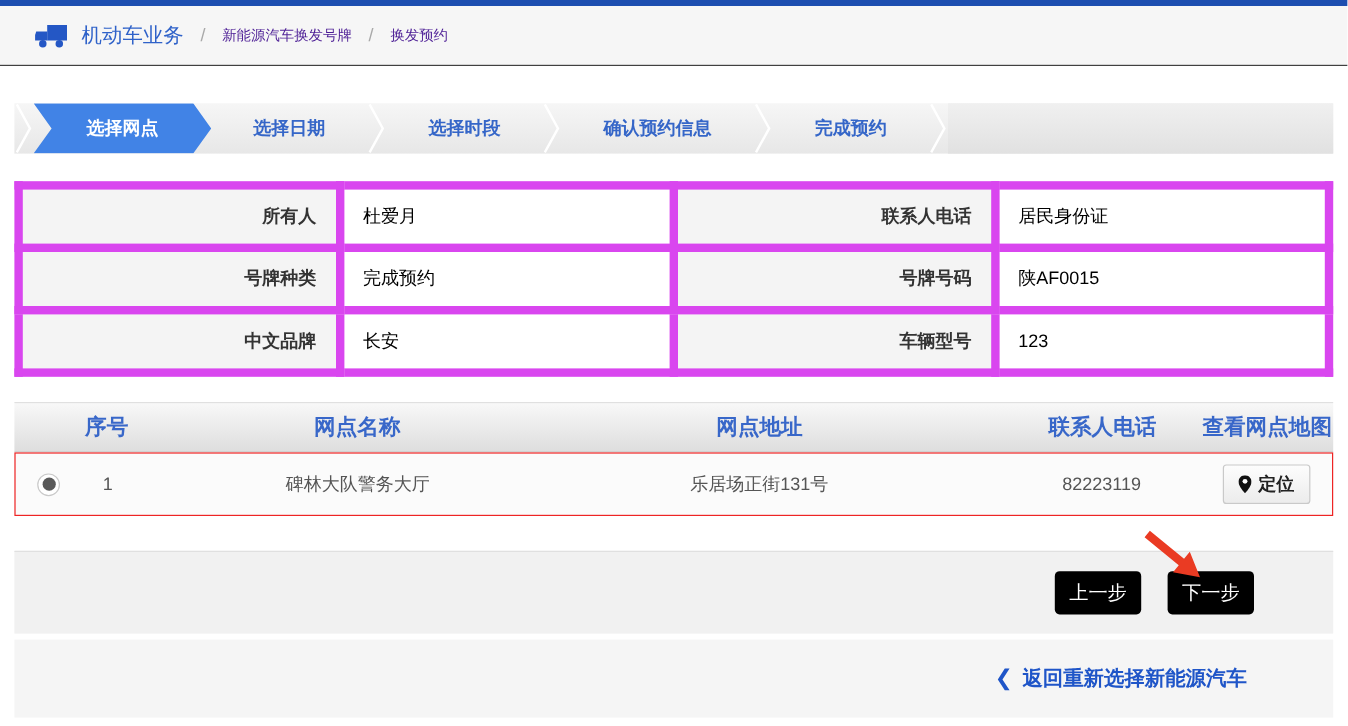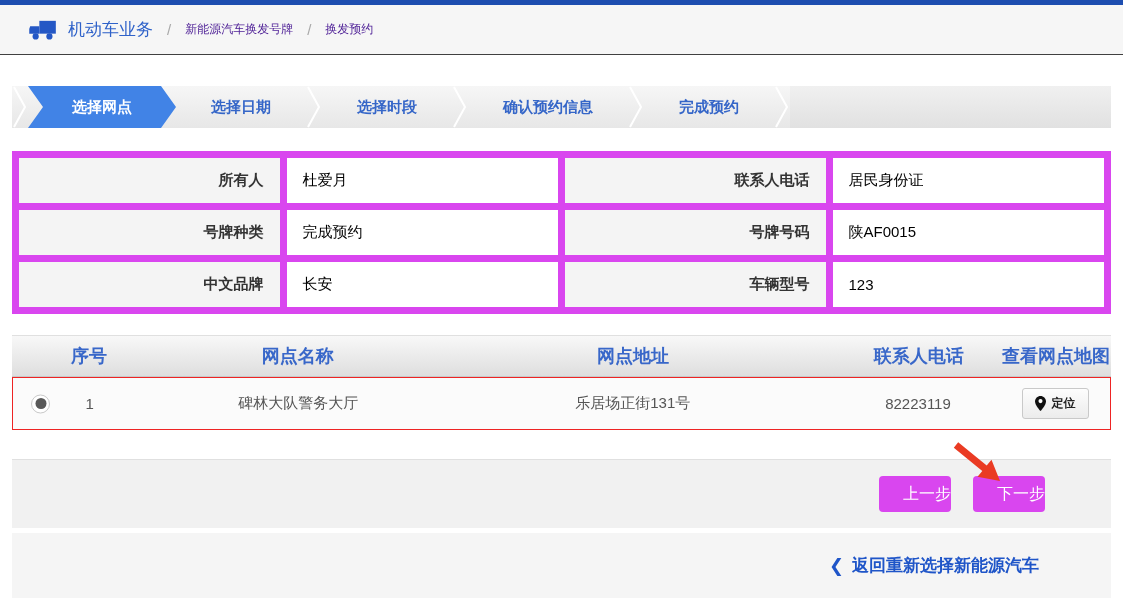--- a/index.html
+++ b/index.html
@@ -69,33 +69,32 @@
     border:1px solid #c9c9c9; display:inline-block; cursor:pointer;
   }
   .radio .dot {
     position:absolute; left:50%; top:50%; transform:translate(-50%,-50%);
     width:11px; height:11px; border-radius:50%; background:#595959;
   }
   .locate-btn {
     display:inline-flex; align-items:center; gap:6px;
     padding:6px 12px; border:1px solid #c9c9c9; border-radius:3px;
     background:linear-gradient(#fdfdfd,#ececec);
-    font-weight:bold; color:#222; font-size:12px; cursor:pointer;
+    font-weight:bold; color:#222; font-size:15px; cursor:pointer;
   }
   .locate-btn svg { width:11px; height:15px; }
   
   .actions-bar {
     margin:29px 12px 0; height:69px; background:#f1f1f1; border-top:1px solid #e0e0e0;
     display:flex; align-items:center; justify-content:flex-end; gap:22px; padding-right:66px;
   }
   .btn {
     width:72px; height:36px; border:none; border-radius:4px;
-    background:#d946ef; color:#fff; font-size:16px; cursor:pointer;
+    background:#000000; color:#fff; font-size:16px; cursor:pointer;
     font-family:inherit;
-    text-align:right;
   }
   .link-bar {
     margin:5px 12px 0; height:65px; background:#f5f5f5;
     display:flex; align-items:center; justify-content:flex-end; padding-right:72px;
   }
   .back-link {
     color:#1f55c8; font-weight:bold; font-size:17px; text-decoration:none;
     display:inline-flex; align-items:center; gap:8px; cursor:pointer;
   }
   .back-link .chev { font-size:18px; }

